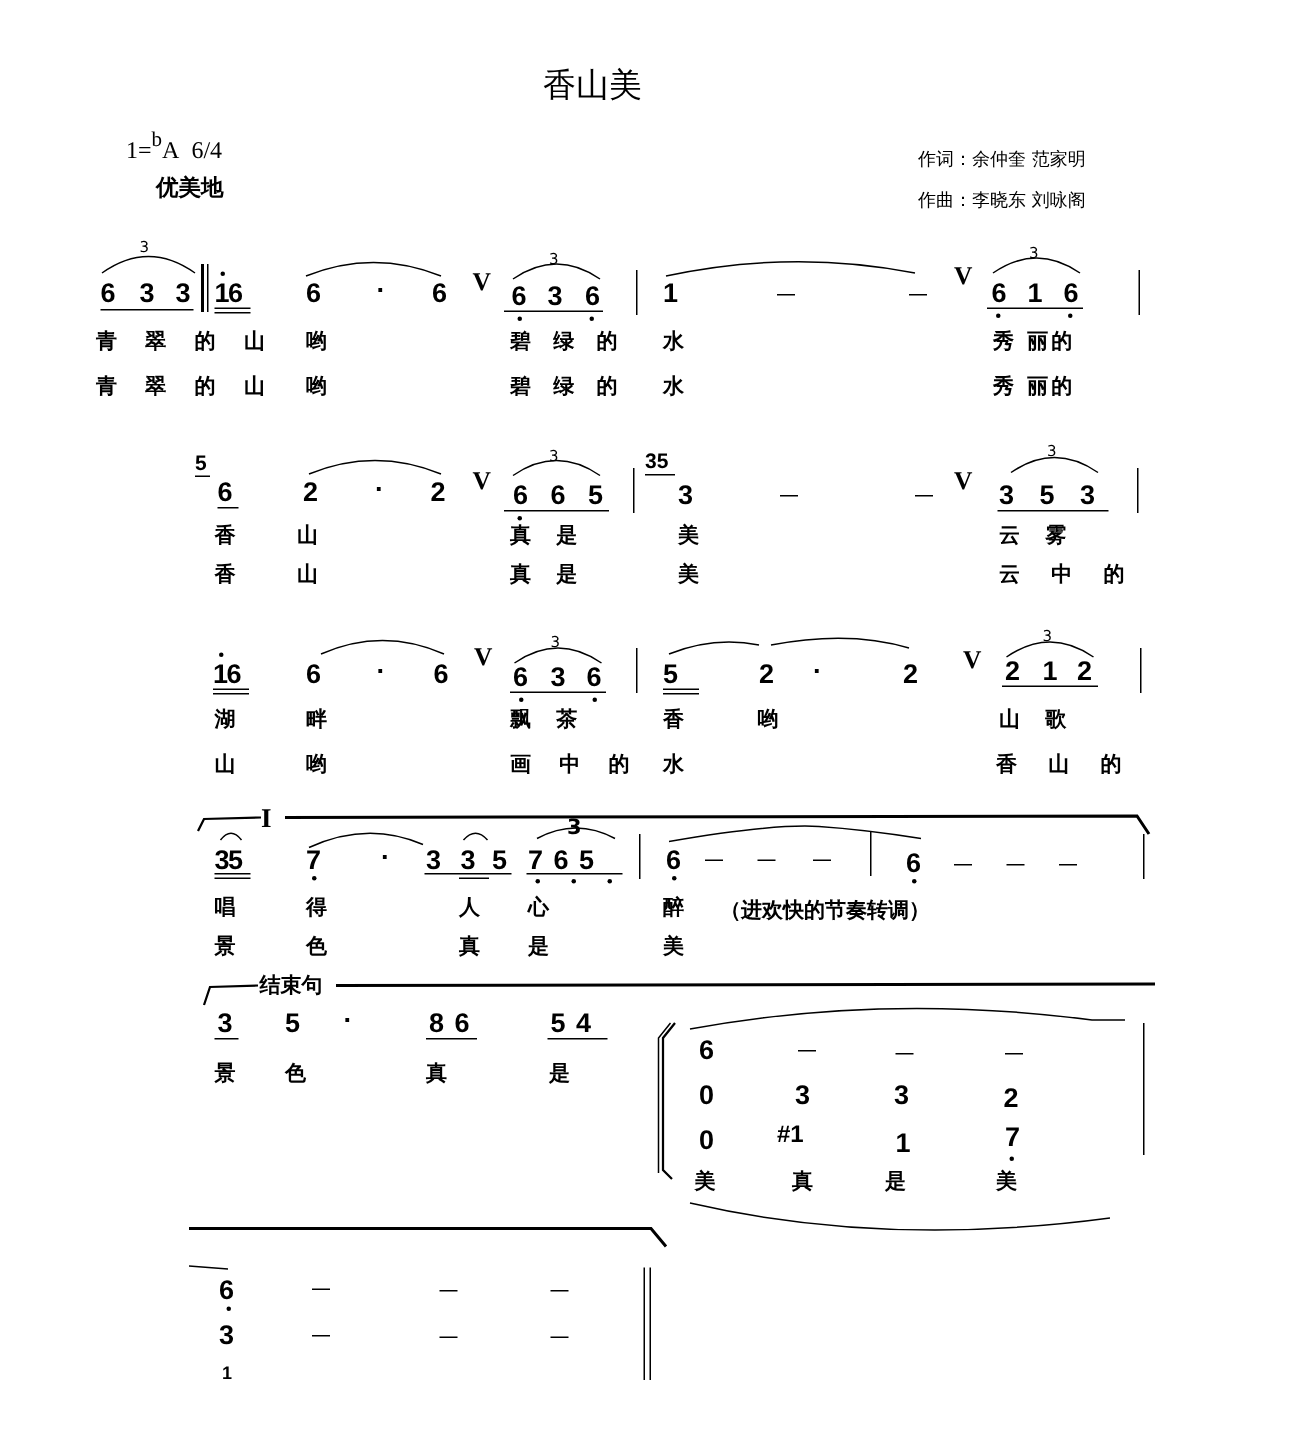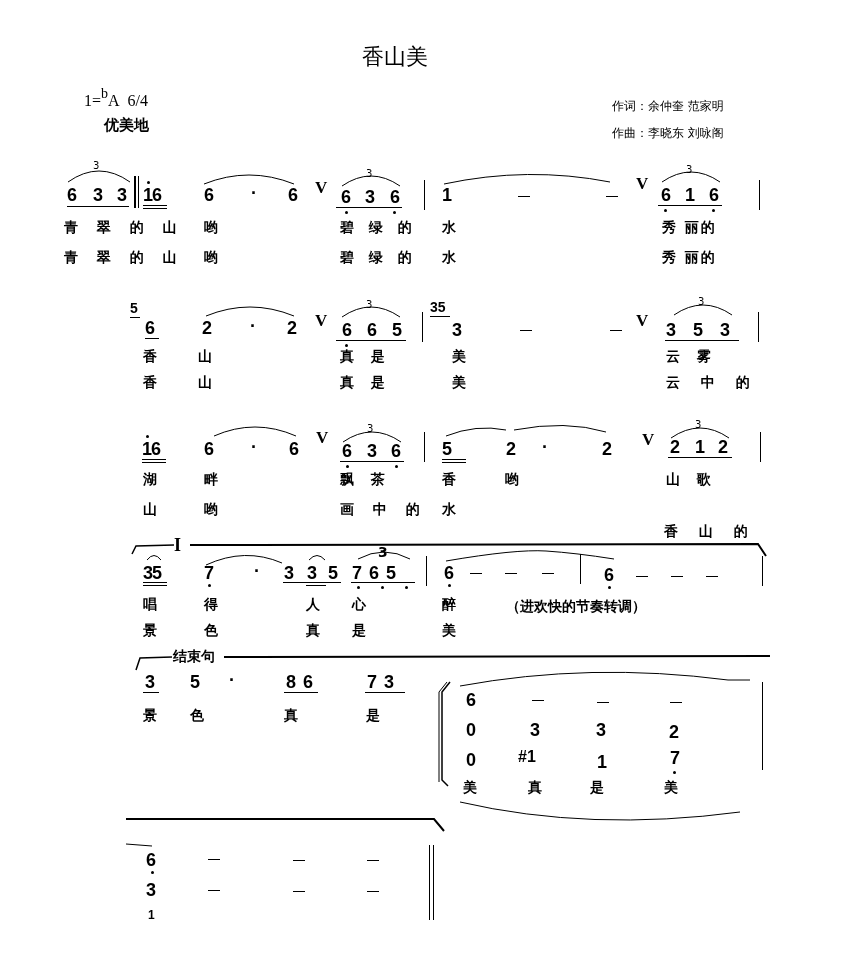--- a/index.html
+++ b/index.html
@@ -198,21 +198,21 @@
   <span class="ly" style="left:143px;top:471px">湖</span>
   <span class="ly" style="left:204px;top:471px">畔</span>
   <span class="ly" style="left:340px;top:471px;letter-spacing:6px">飘 茶</span>
   <span class="ly" style="left:442px;top:471px">香</span>
   <span class="ly" style="left:505px;top:471px">哟</span>
   <span class="ly" style="left:666px;top:471px;letter-spacing:6px">山 歌</span>
   <span class="ly" style="left:143px;top:501px">山</span>
   <span class="ly" style="left:204px;top:501px">哟</span>
   <span class="ly" style="left:340px;top:501px;letter-spacing:7px">画 中 的</span>
   <span class="ly" style="left:442px;top:501px">水</span>
-  <span class="ly" style="left:664px;top:523px;letter-spacing:8px">香 山 的</span>
+  <span class="ly" style="left:664px;top:501px;letter-spacing:8px">香 山 的</span>
 </div>
 
 <div>
   <svg class="arc" style="left:130px;top:540px" width="640" height="20">
     <path d="M2 14 L6 6 L44 5" fill="none" stroke="#000" stroke-width="1.5"></path>
     <path d="M60 5 L628 4 L636 16" fill="none" stroke="#000" stroke-width="2"></path>
   </svg>
   <span class="abs" style="left:174px;top:535px;font-family:'Liberation Serif',serif;font-size:18px;font-weight:bold">I</span>
 
   <span class="n" style="left:143px;top:563px;letter-spacing:-1px">35</span>
@@ -259,42 +259,42 @@
   <div class="dash" style="left:636px;top:576px"></div>
   <div class="dash" style="left:671px;top:576px"></div>
   <div class="dash" style="left:706px;top:576px"></div>
   <div class="bar" style="left:762px;top:556px;height:30px"></div>
 
   <span class="ly" style="left:143px;top:596px">唱</span>
   <span class="ly" style="left:204px;top:596px">得</span>
   <span class="ly" style="left:306px;top:596px">人</span>
   <span class="ly" style="left:352px;top:596px">心</span>
   <span class="ly" style="left:442px;top:596px">醉</span>
-  <span class="note-text" style="left:506px;top:598px">（进欢快的节奏转调）</span>
+  <span class="note-text" style="left:480px;top:598px">（进欢快的节奏转调）</span>
   <span class="ly" style="left:143px;top:622px">景</span>
   <span class="ly" style="left:204px;top:622px">色</span>
   <span class="ly" style="left:306px;top:622px">真</span>
   <span class="ly" style="left:352px;top:622px">是</span>
   <span class="ly" style="left:442px;top:622px">美</span>
 </div>
 
 <div>
   <svg class="arc" style="left:130px;top:650px" width="640" height="22">
     <path d="M6 20 L10 8 L42 7" fill="none" stroke="#000" stroke-width="1.5"></path>
     <path d="M94 7 L640 6" fill="none" stroke="#000" stroke-width="2"></path>
   </svg>
   <span class="abs" style="left:173px;top:648px;font-size:14px;font-weight:bold">结束句</span>
 
   <span class="n" style="left:145px;top:672px">3</span>
   <div class="ul" style="left:143px;top:692px;width:16px"></div>
   <span class="n" style="left:190px;top:672px">5</span>
   <span class="n" style="left:229px;top:670px">·</span>
   <span class="n" style="left:286px;top:672px;word-spacing:2px">8 6</span>
   <div class="ul" style="left:284px;top:692px;width:34px"></div>
-  <span class="n" style="left:367px;top:672px;word-spacing:2px">7 3</span>
+  <span class="n" style="left:367px;top:672px;word-spacing:2px">5 4</span>
   <div class="ul" style="left:365px;top:692px;width:40px"></div>
 
   <span class="ly" style="left:143px;top:707px">景</span>
   <span class="ly" style="left:190px;top:707px">色</span>
   <span class="ly" style="left:284px;top:707px">真</span>
   <span class="ly" style="left:366px;top:707px">是</span>
 
   <svg class="arc" style="left:436px;top:680px" width="16" height="110">
     <path d="M14 2 L6 12 L6 100 L12 106" fill="none" stroke="#000" stroke-width="1.5"></path>
     <path d="M11 2 L3 12 L3 102" fill="none" stroke="#000" stroke-width="1"></path>

